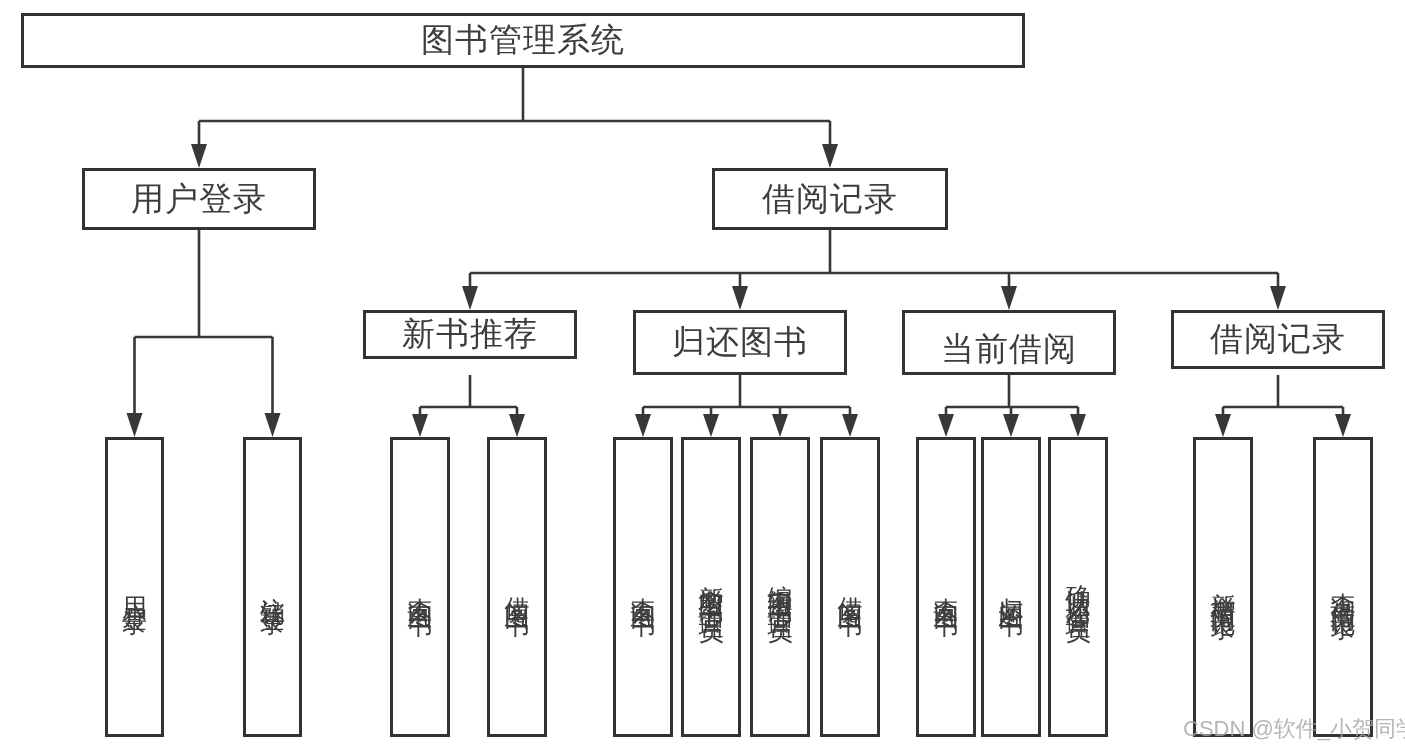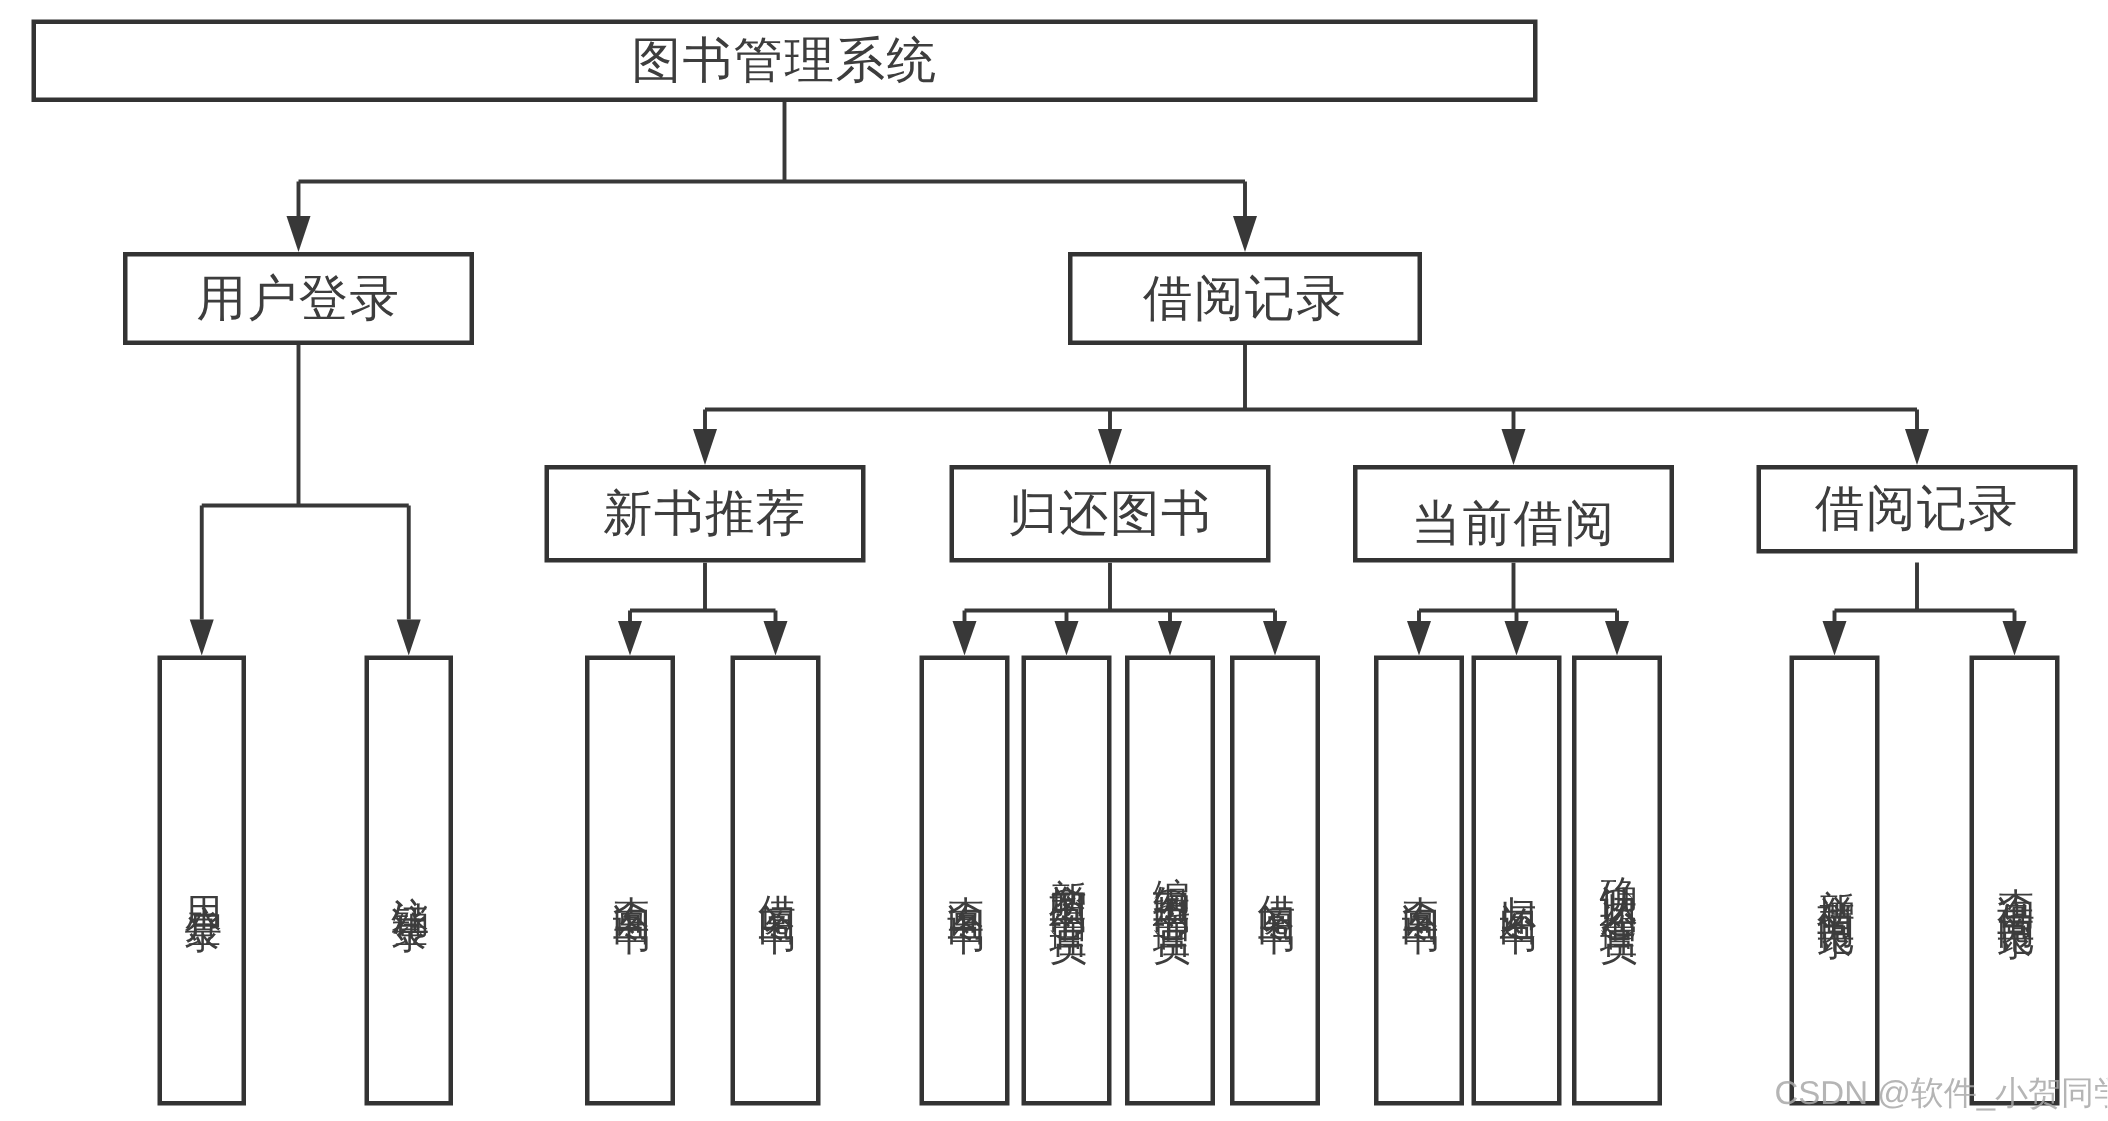--- a/index.html
+++ b/index.html
@@ -115,21 +115,21 @@
     <span>图书管理系统</span>
   </div>
 
   <div class="node h" style="left:82px; top:168px; width:234px; height:62px;">
     <span>用户登录</span>
   </div>
   <div class="node h" style="left:712px; top:168px; width:236px; height:62px;">
     <span>借阅记录</span>
   </div>
 
-  <div class="node h" style="left:363px; top:310px; width:214px; height:65px;">
+  <div class="node h" style="left:363px; top:310px; width:214px; height:49px;">
     <span>新书推荐</span>
   </div>
   <div class="node h" style="left:633px; top:310px; width:214px; height:65px;">
     <span>归还图书</span>
   </div>
   <div class="node h" style="left:902px; top:310px; width:214px; height:65px;align-items:flex-end;">
     <span>当前借阅</span>
   </div>
   <div class="node h" style="left:1171px; top:310px; width:214px; height:59px;">
     <span>借阅记录</span>

